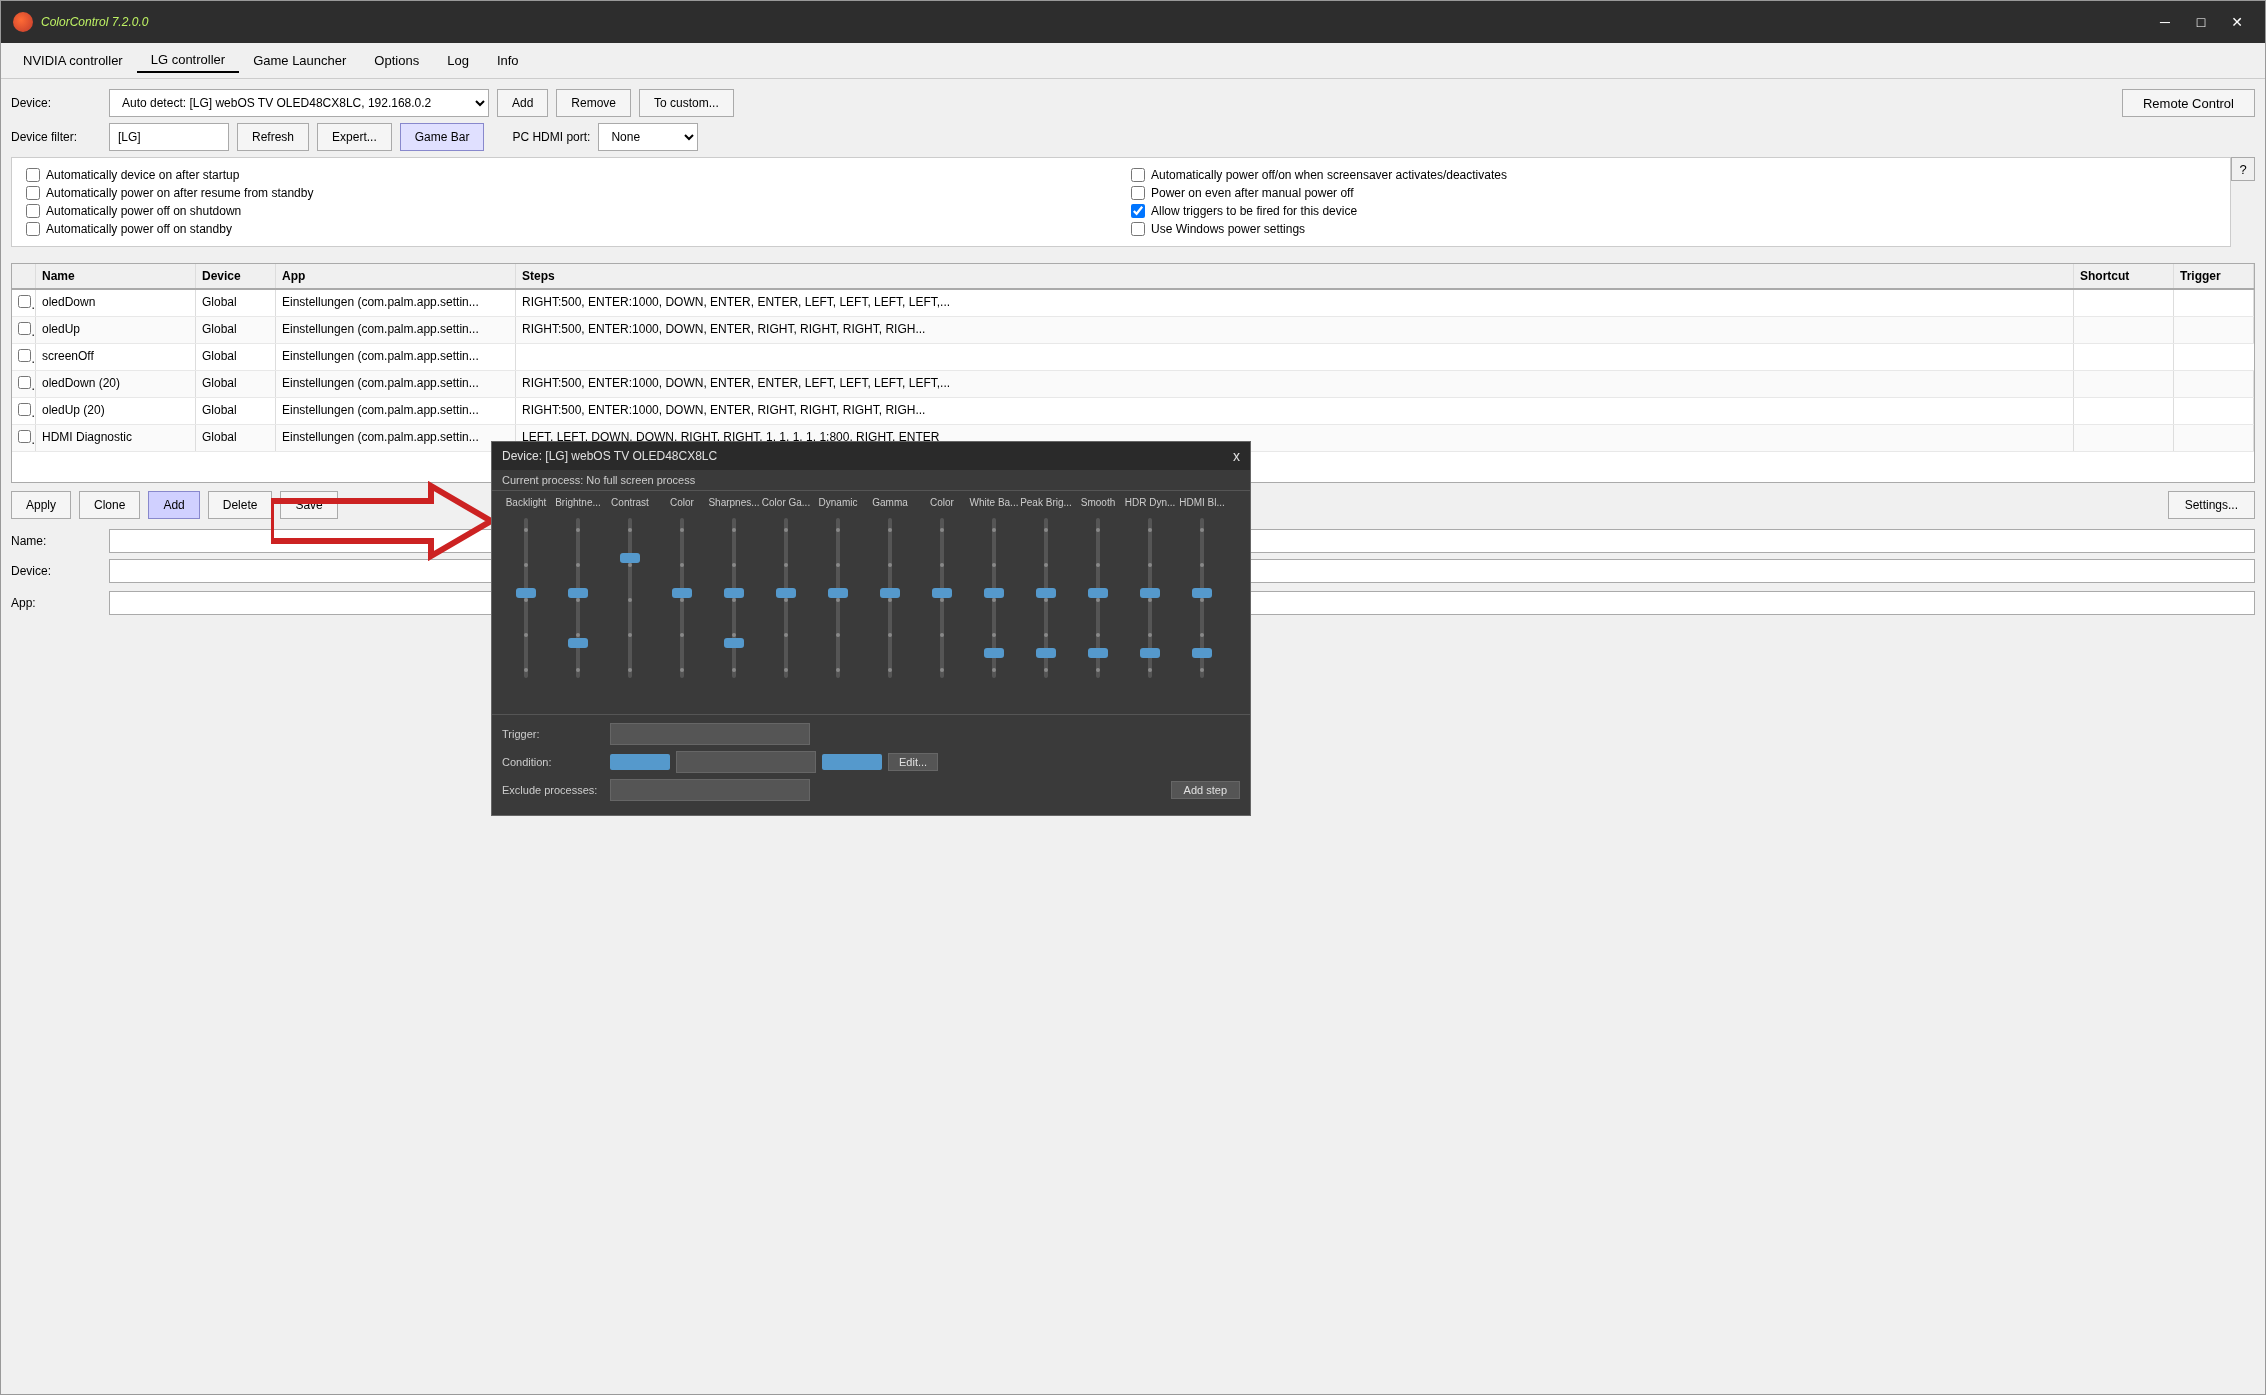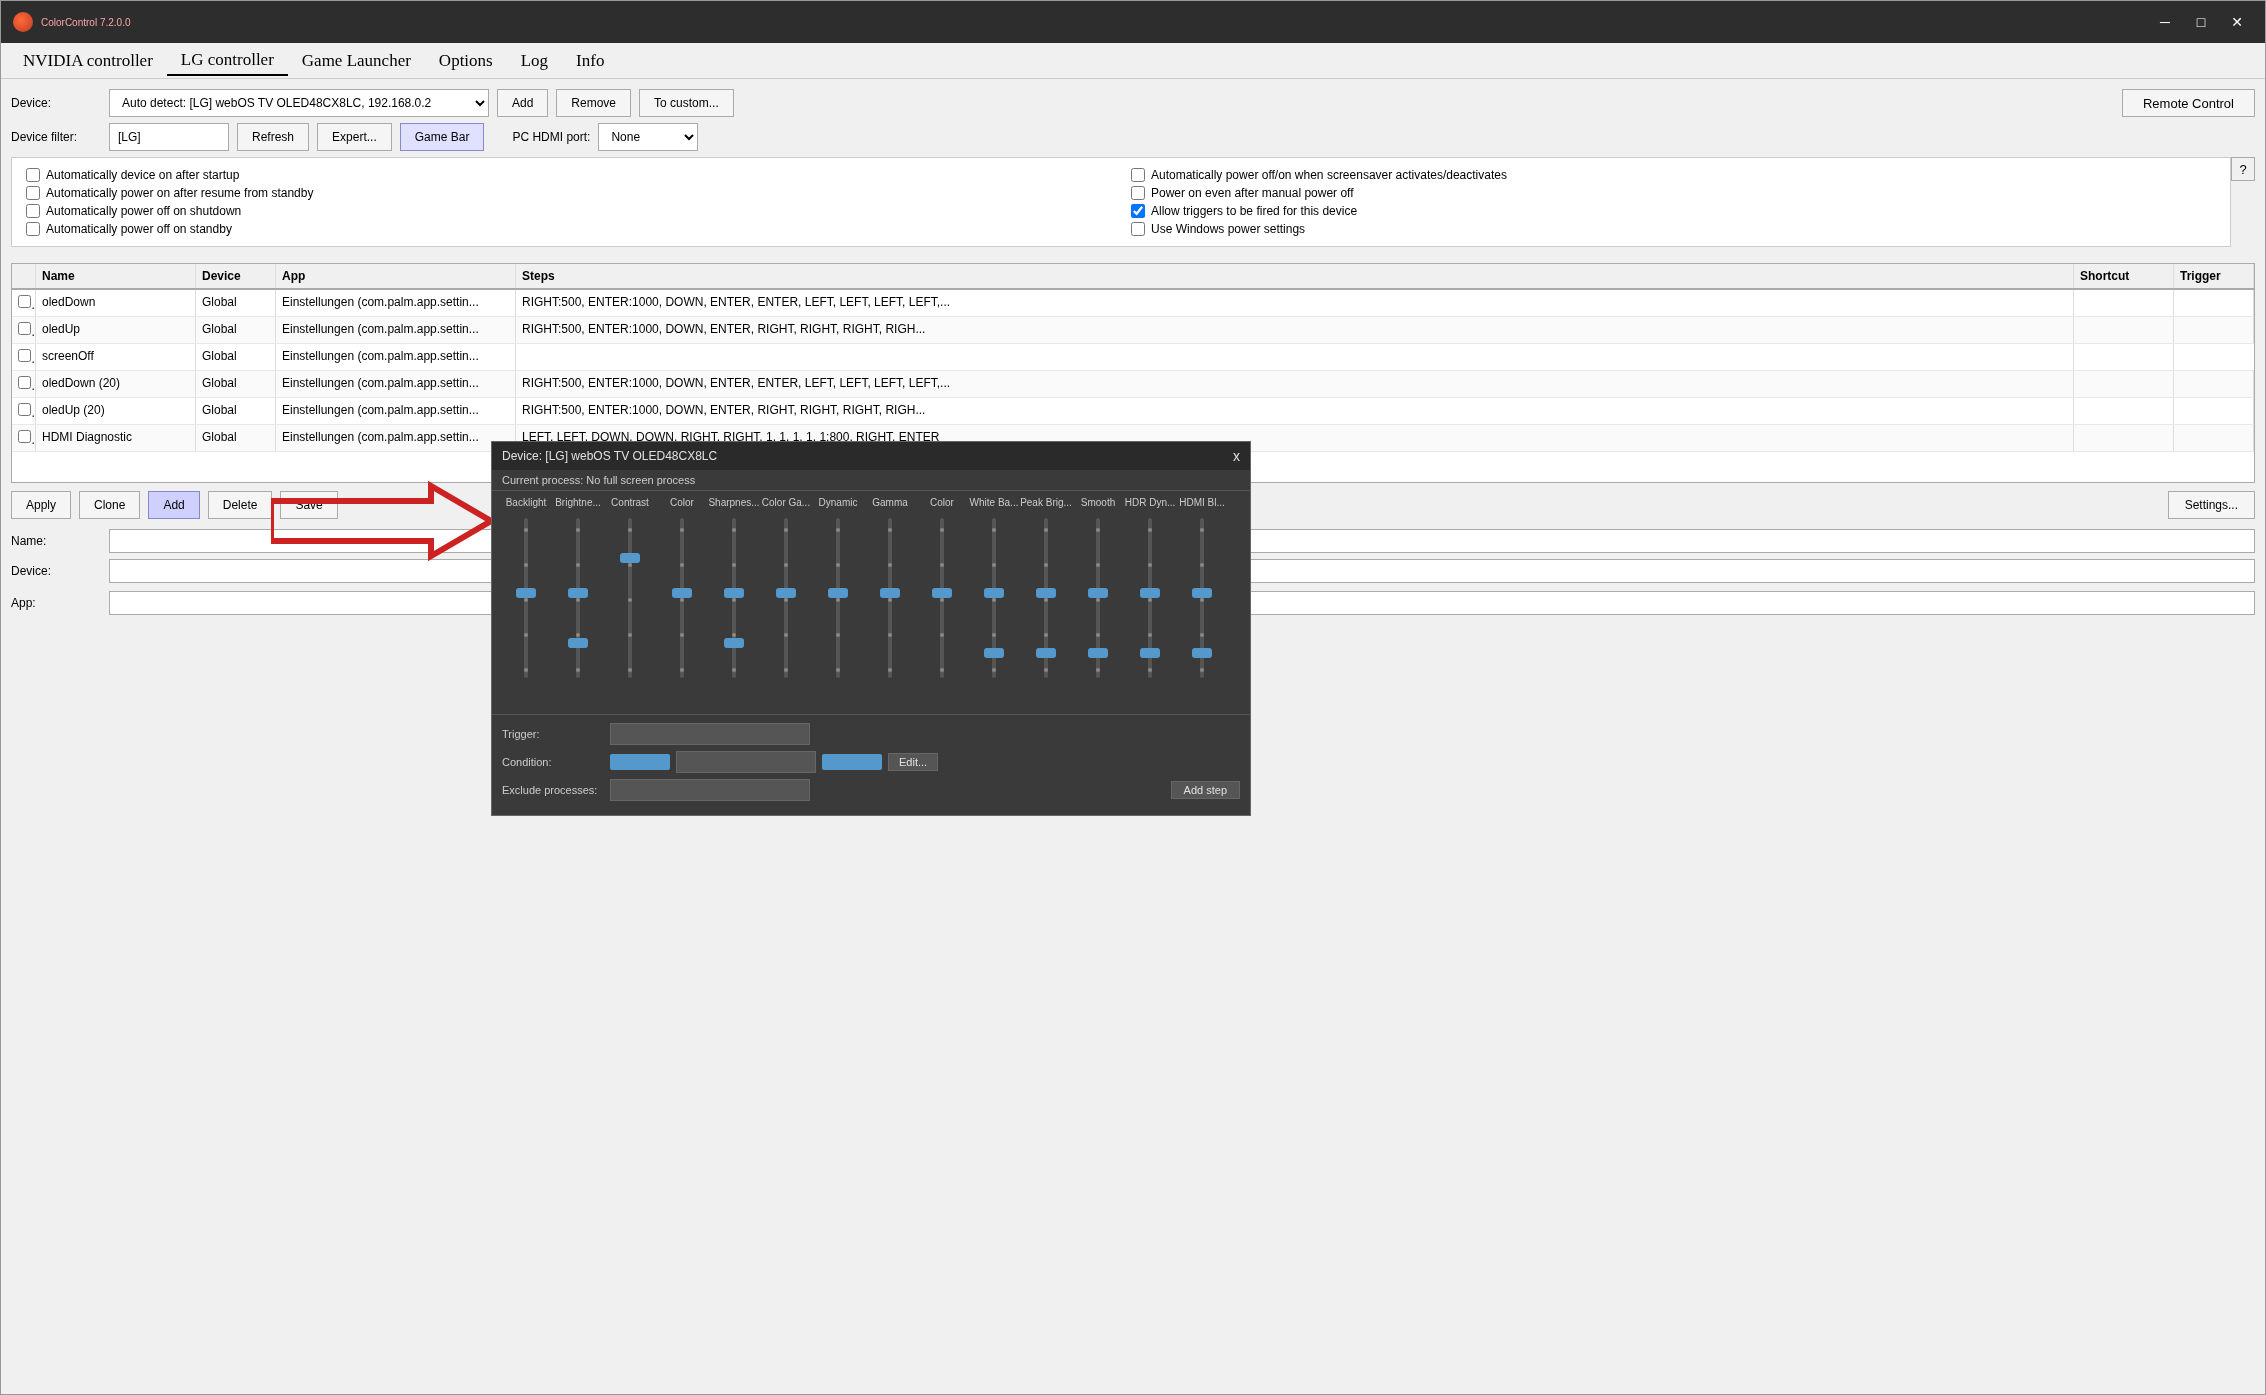--- a/index.html
+++ b/index.html
@@ -37,22 +37,23 @@
       align-items: center;
       gap: 8px;
     }
     .app-icon {
       width: 20px;
       height: 20px;
       border-radius: 50%;
       background: radial-gradient(circle at 40% 40%, #ff6b35, #c0392b);
     }
     .title-text {
-      font-size: 10px;
-      color: #fca5a5;
+      font-size: 12px;
+      color: #bef264;
+      font-style: italic;
     }
     .title-bar-controls {
       display: flex;
       gap: 4px;
     }
     .title-btn {
       width: 32px;
       height: 24px;
       background: transparent;
       border: none;
@@ -68,25 +69,24 @@
       background: #f0f0f0;
       height: 36px;
       display: flex;
       align-items: center;
       padding: 0 8px;
       border-bottom: 1px solid #ccc;
       flex-shrink: 0;
     }
     .menu-tab {
       padding: 4px 14px;
-      font-size: 17px;
+      font-size: 13px;
       cursor: pointer;
       border: none;
       background: transparent;
-      font-family: Liberation Serif, serif;
     }
     .menu-tab.active {
       border-bottom: 2px solid #000;
       font-weight: 500;
     }
 
     .content {
       flex: 1;
       background: #f0f0f0;
       display: flex;

